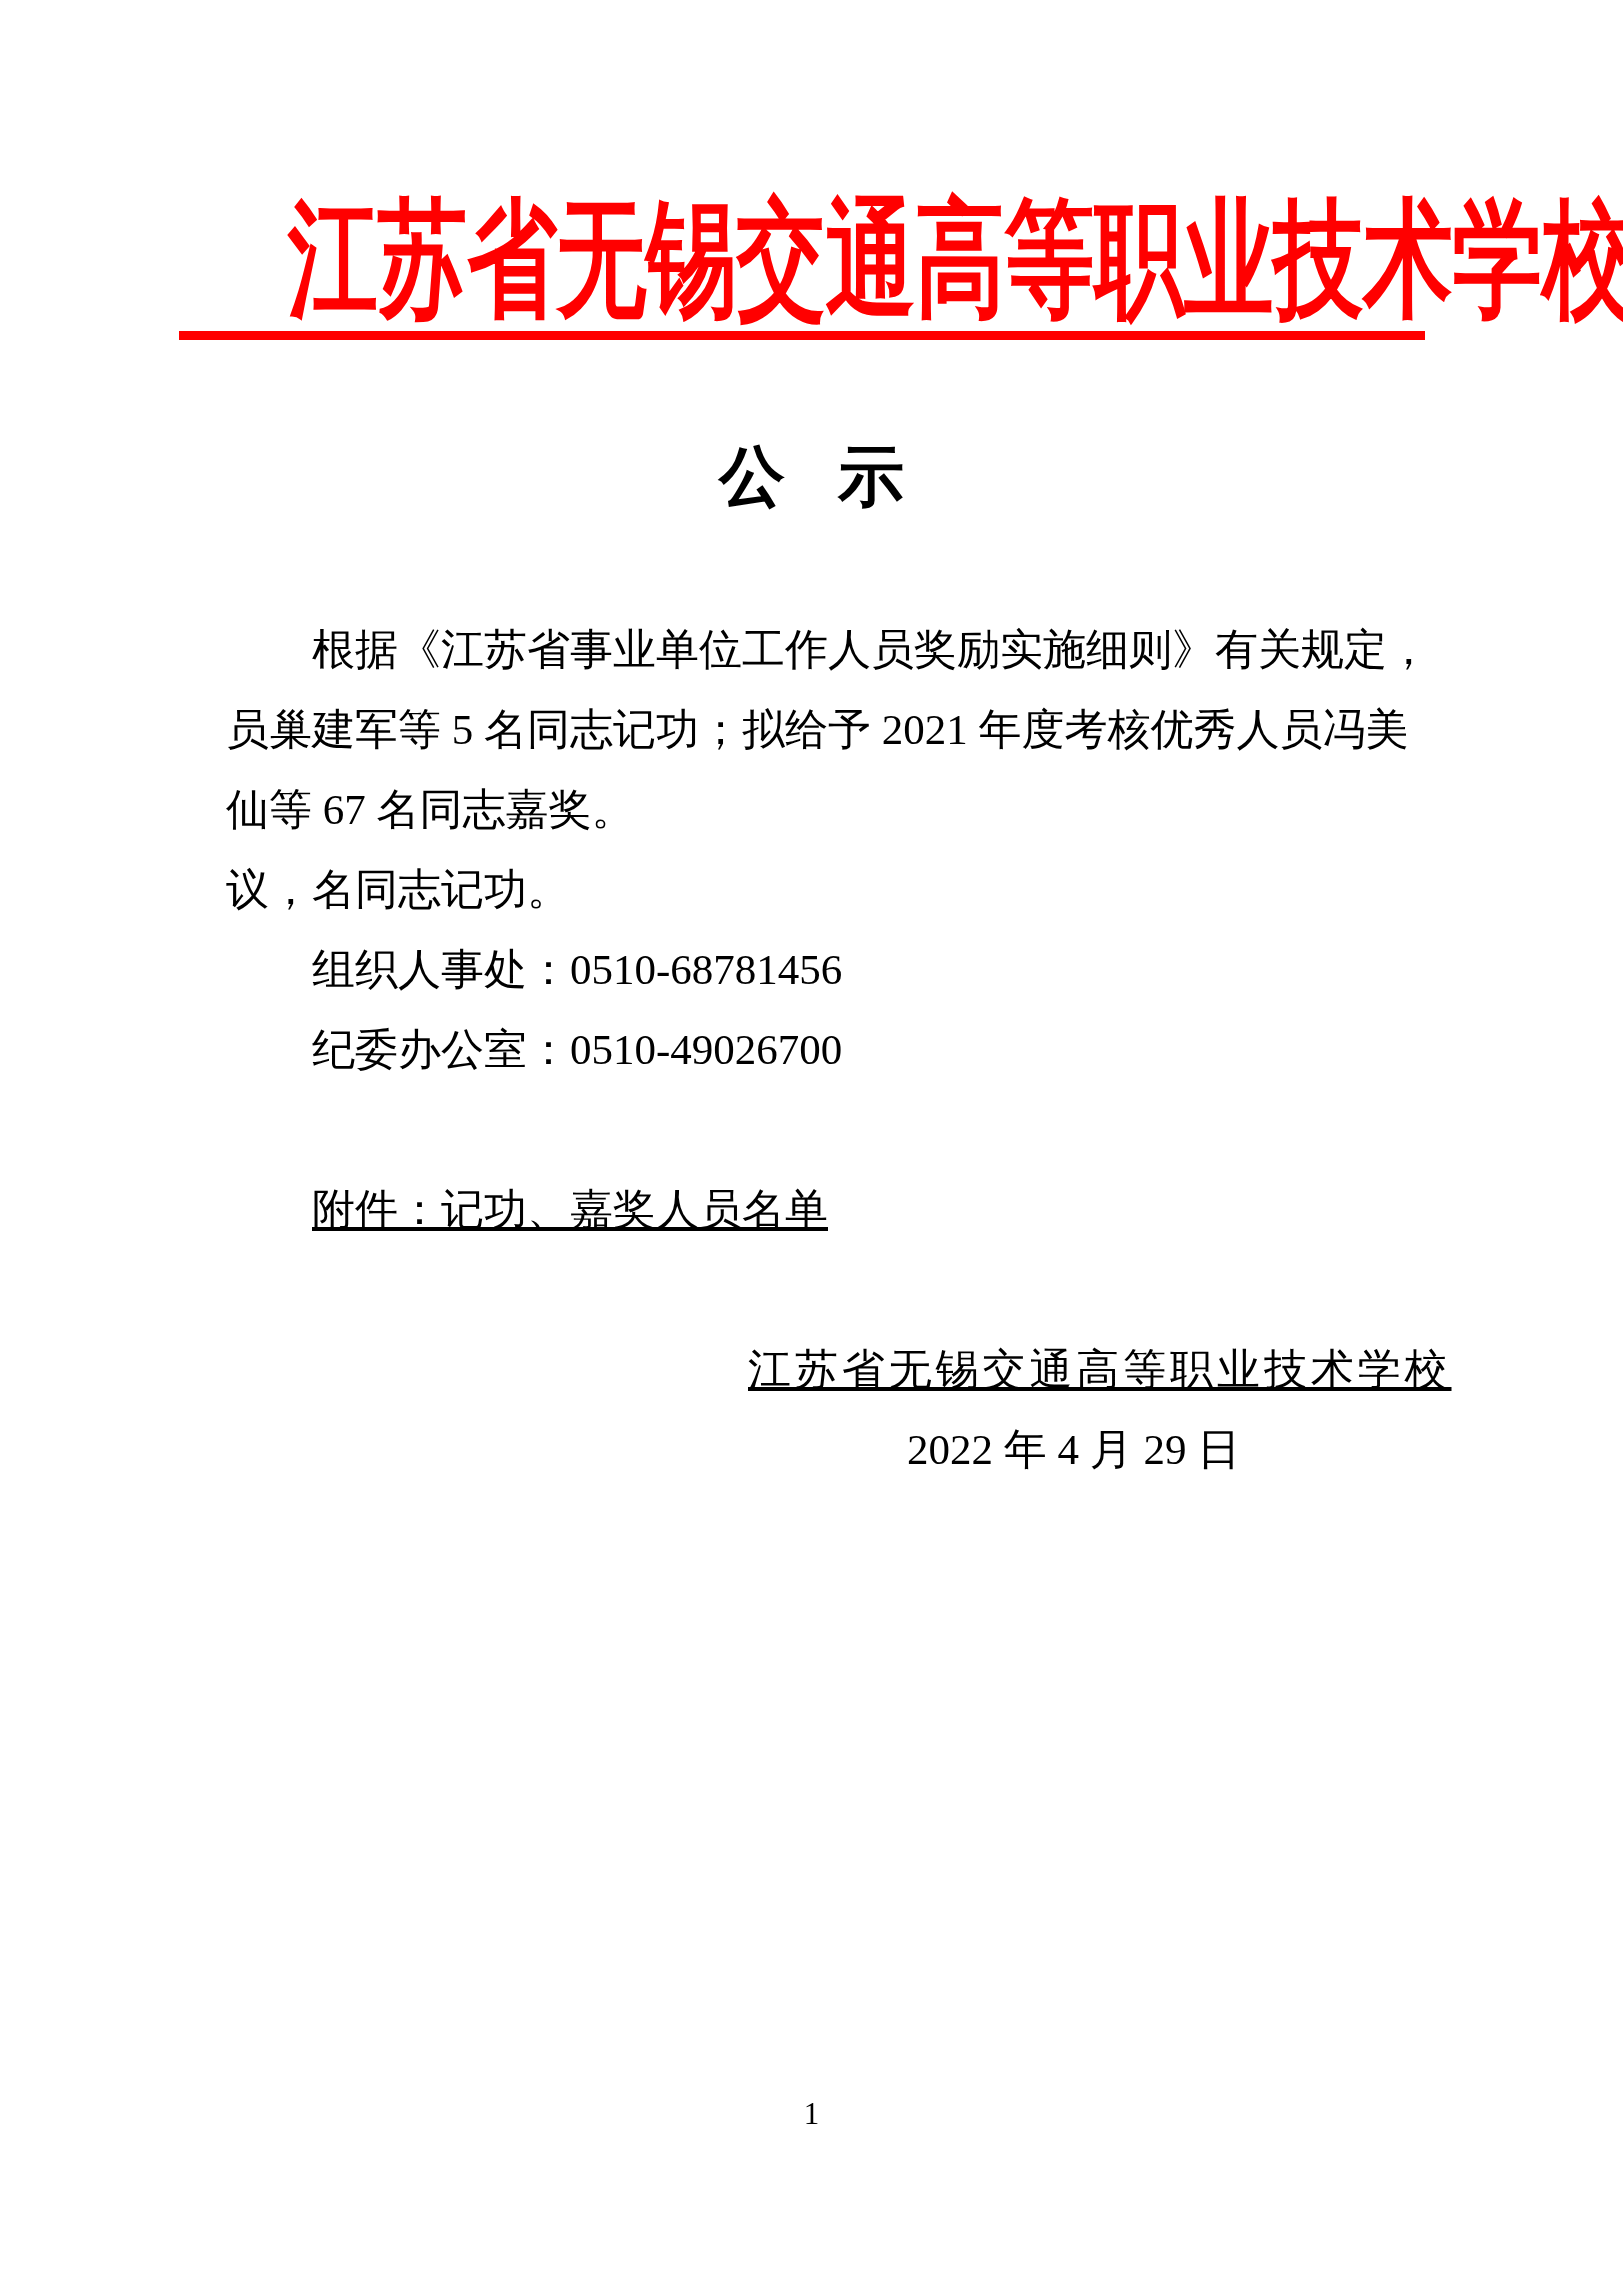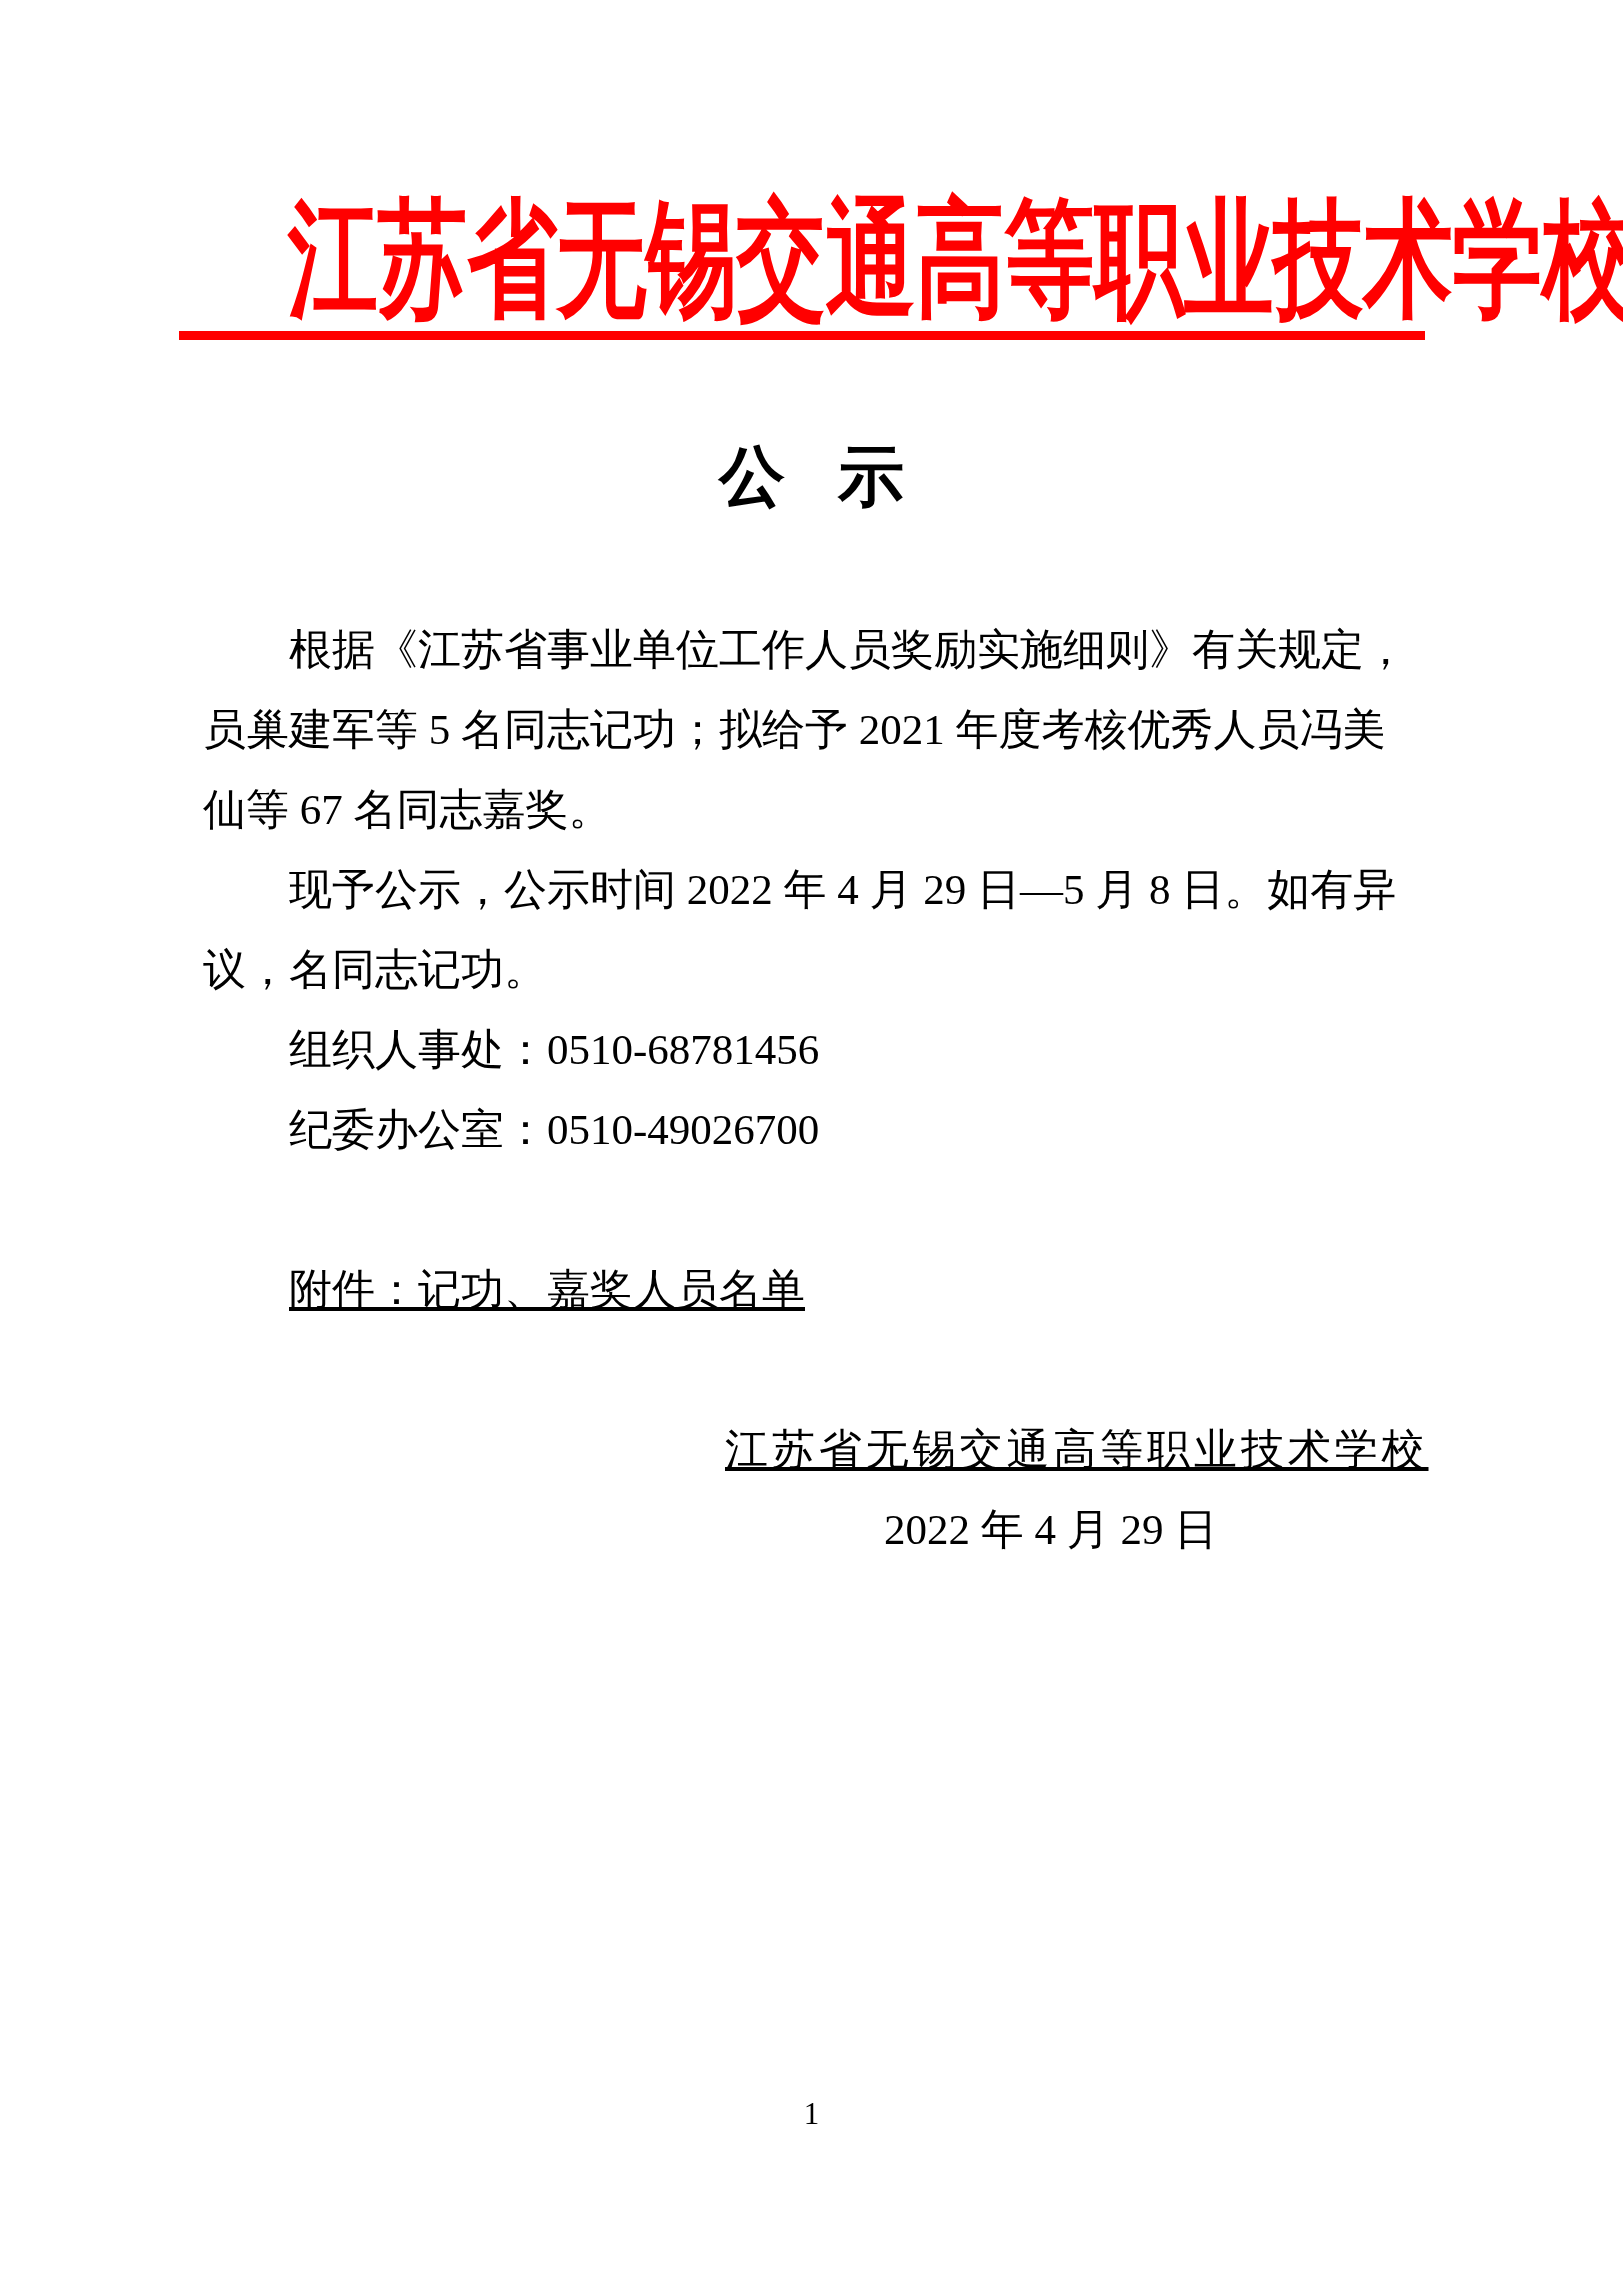--- a/index.html
+++ b/index.html
@@ -51,21 +51,21 @@
     font-size: 66px;
     line-height: 63px;
     font-weight: bold;
     word-spacing: 0.55em;
     white-space: nowrap;
   }
 
   
   .doc-body {
     position: absolute;
-    left: 203px;
+    left: 226px;
     top: 610px;
     width: 1243px;
   }
   .line {
     height: 80px;
     line-height: 80px;
     font-size: 43px;
     white-space: nowrap;
   }
   .line.indent { text-indent: 86px; }
@@ -93,21 +93,20 @@
     <span class="letterhead-text">江苏省无锡交通高等职业技术学校</span>
   </div>
   <div class="letterhead-rule"></div>
 
   <div class="doc-title">公 示</div>
 
   <div class="doc-body">
     <div class="line indent">根据《江苏省事业单位工作人员奖励实施细则》有关规定，</div>
     <div class="line">员巢建军等 5 名同志记功；拟给予 2021 年度考核优秀人员冯美</div>
     <div class="line">仙等 67 名同志嘉奖。</div>
-    <div class="line indent">现予公示，公示时间 2022 年 4 月 29 日—5 月 8 日。如有异</div>
     <div class="line">议，名同志记功。</div>
     <div class="line indent">组织人事处：0510-68781456</div>
     <div class="line indent">纪委办公室：0510-49026700</div>
     <div class="line indent gap-above">附件：记功、嘉奖人员名单</div>
     <div class="line signature gap-above">江苏省无锡交通高等职业技术学校</div>
     <div class="line dateline">2022 年 4 月 29 日</div>
   </div>
 
   <div class="page-number">1</div>
 

